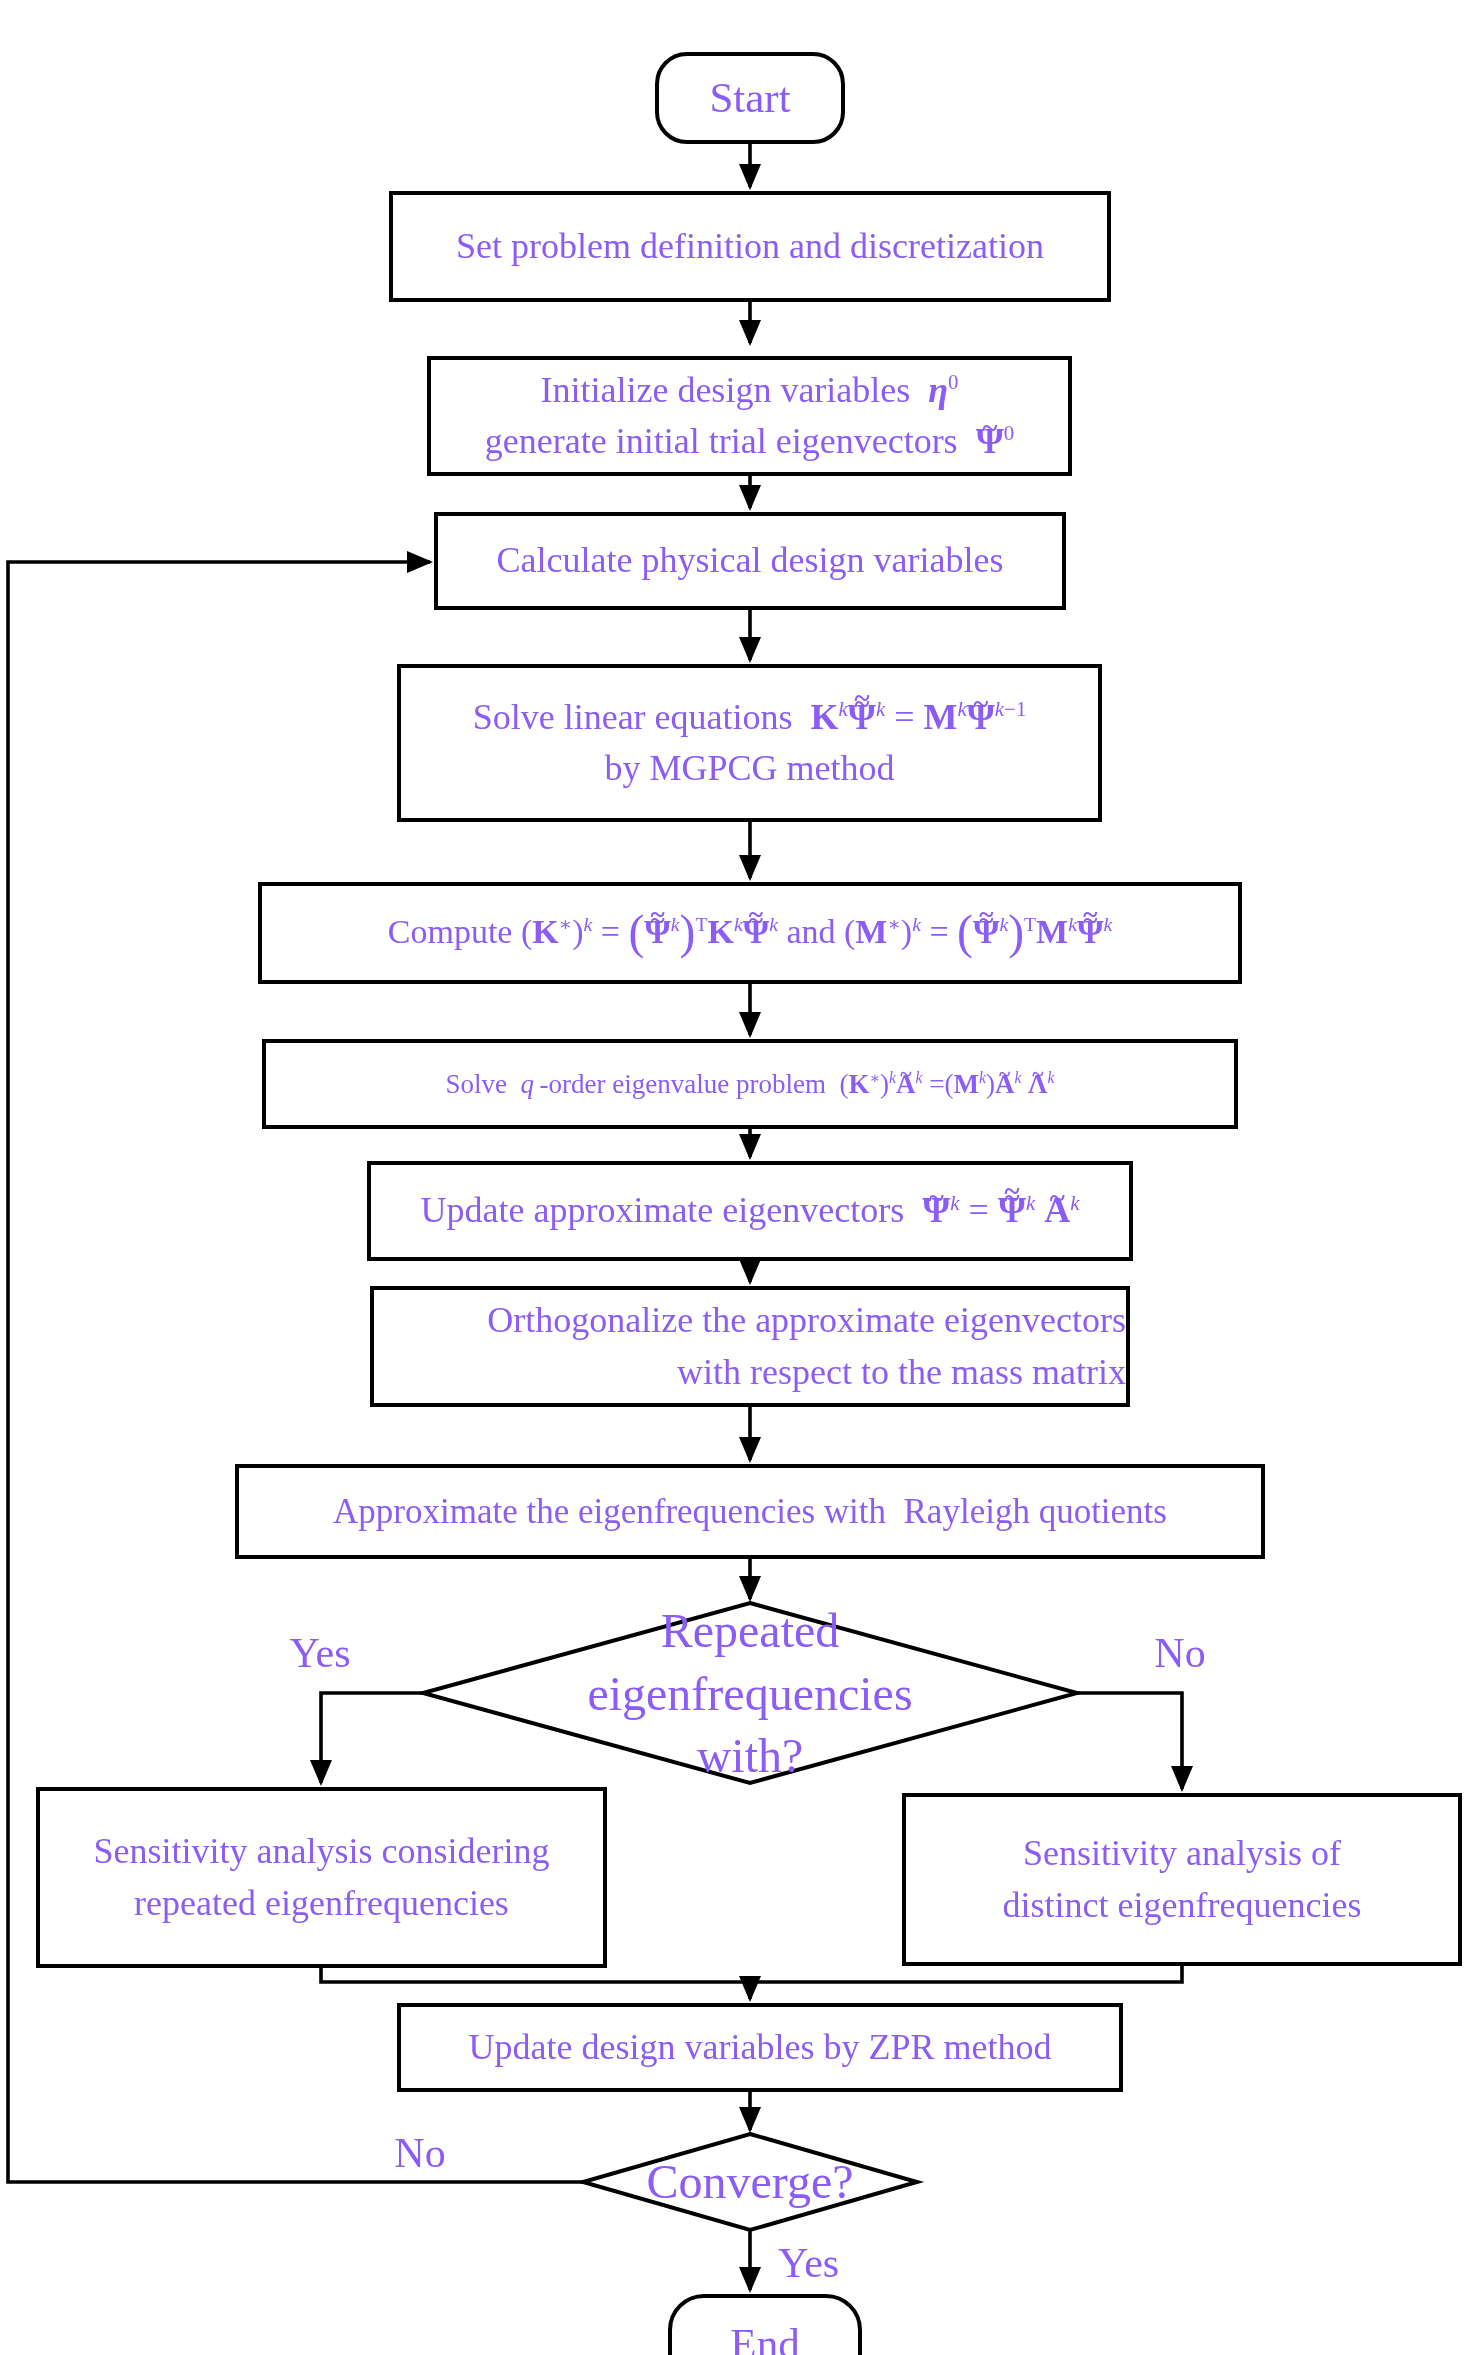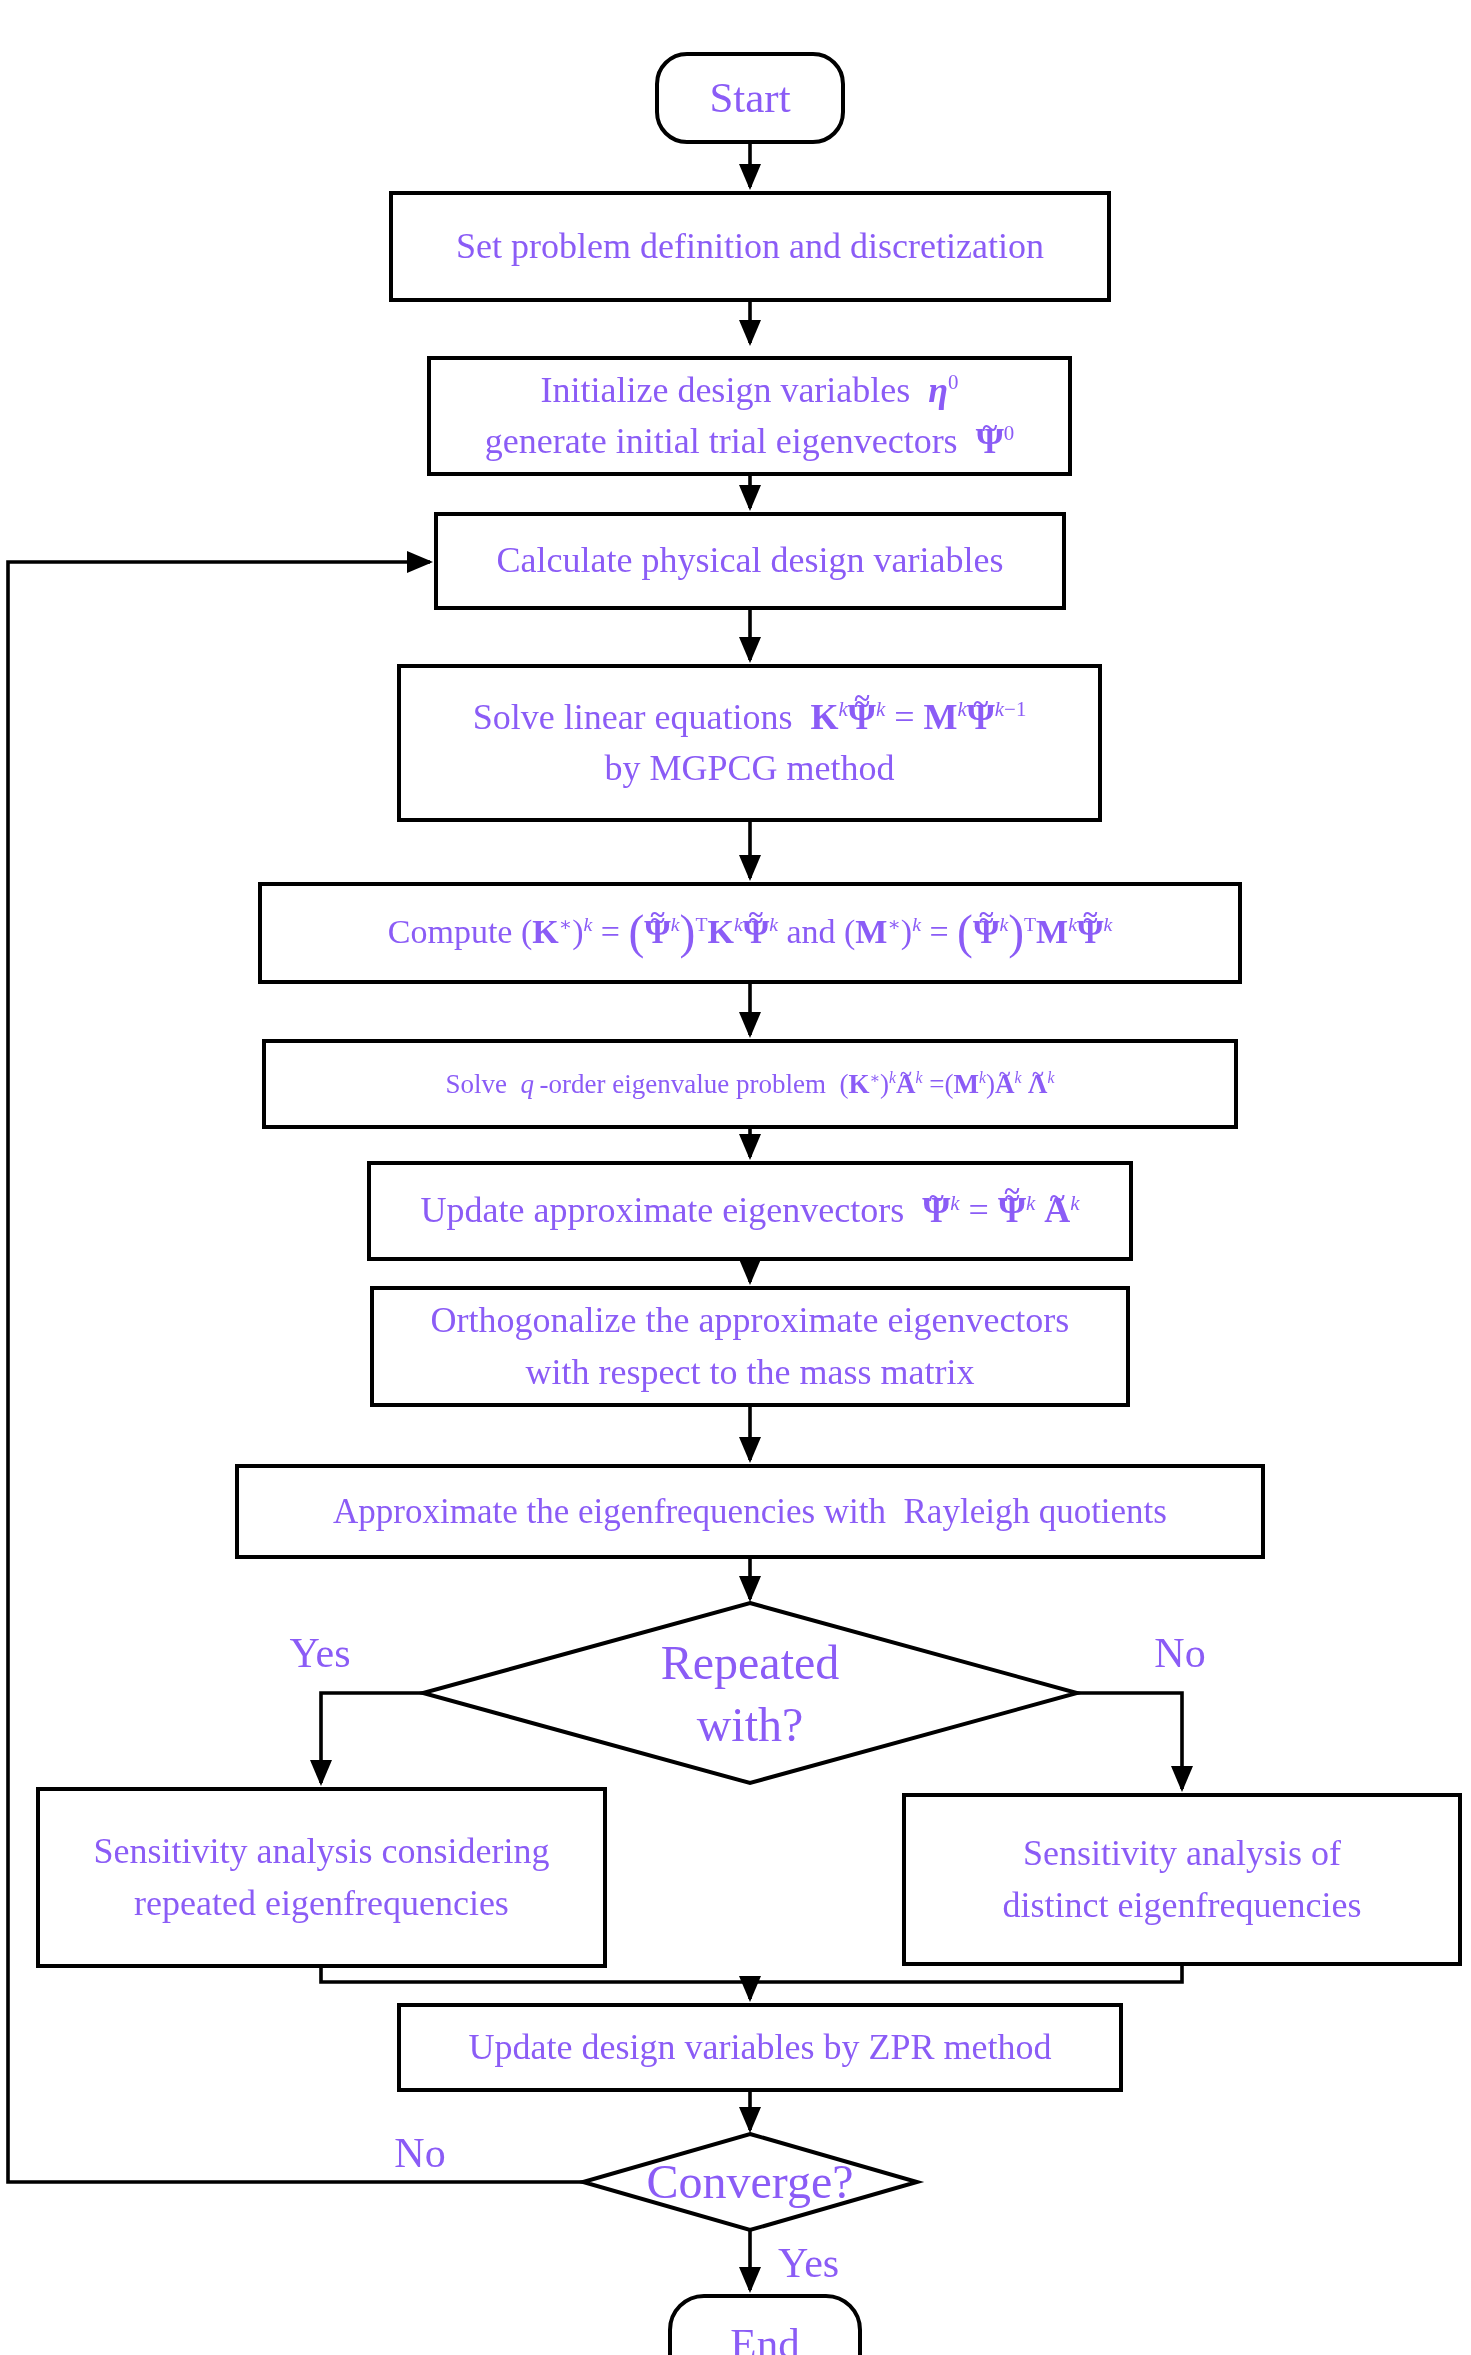--- a/index.html
+++ b/index.html
@@ -113,31 +113,32 @@
   </div>
 
   <div class="node" id="n-b6" style="left:262px;top:995px;width:976px;height:90px;">
     <div class="fm">Solve &nbsp;<i>q</i> -order eigenvalue problem &nbsp;(<b>K</b><sup>∗</sup>)<sup><i>k</i></sup><span class="acc"><b>A</b><span class="t">~</span></span><sup><i>k</i></sup> =(<b>M</b><sup><i>k</i></sup>)<span class="acc"><b>A</b><span class="t">~</span></span><sup><i>k</i></sup> <span class="acc"><b>Λ</b><span class="t">~</span></span><sup><i>k</i></sup></div>
   </div>
 
   <div class="node" id="n-b7" style="left:367px;top:1117px;width:766px;height:100px;">
     <div class="fm">Update approximate eigenvectors &nbsp;<span class="acc"><b>Ψ</b><span class="t">~</span></span><sup><i>k</i></sup> = <span class="acc"><b>Ψ</b><span class="t">~</span><span class="t u">~</span></span><sup><i>k</i></sup> <span class="acc"><b>A</b><span class="t">~</span></span><sup><i>k</i></sup></div>
   </div>
 
-  <div class="node" id="n-b8" style="left:370px;top:1242px;width:760px;height:121px;">
+  <div class="node" id="n-b8" style="left:370px;top:1242px;width:760px;height:121px;align-items:flex-end;">
     <div>Orthogonalize the approximate eigenvectors</div>
     <div>with respect to the mass matrix</div>
   </div>
 
   <div class="node" id="n-b9" style="left:235px;top:1420px;width:1030px;height:95px;">
     <div>Approximate the eigenfrequencies with &nbsp;Rayleigh quotients</div>
   </div>
 
   <div class="dtext" style="left:540px;top:1572px;width:420px;height:156px;">
     <div>Repeated</div>
+    <div>eigenfrequencies</div>
     <div>with?</div>
   </div>
 
   <div class="elabel" style="left:250px;top:1588px;width:140px;">Yes</div>
   <div class="elabel" style="left:1110px;top:1588px;width:140px;">No</div>
 
   <div class="node" id="n-lb" style="left:36px;top:1743px;width:571px;height:181px;">
     <div>Sensitivity analysis considering</div>
     <div>repeated eigenfrequencies</div>
   </div>

